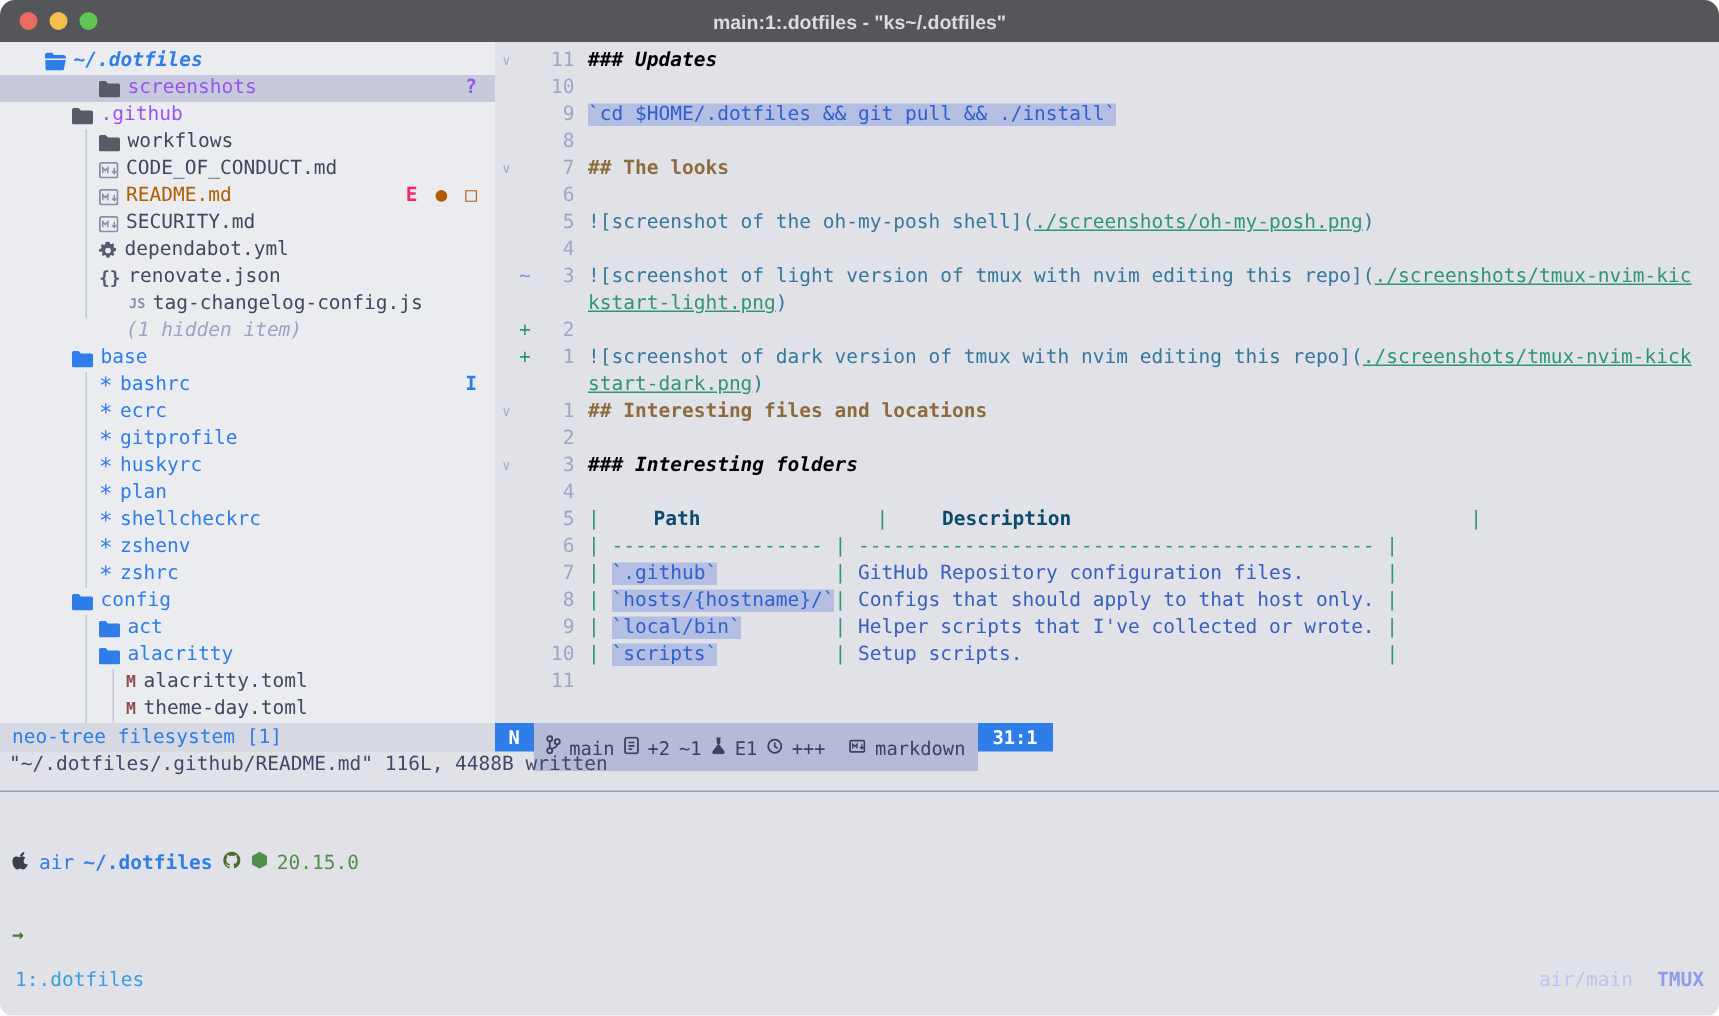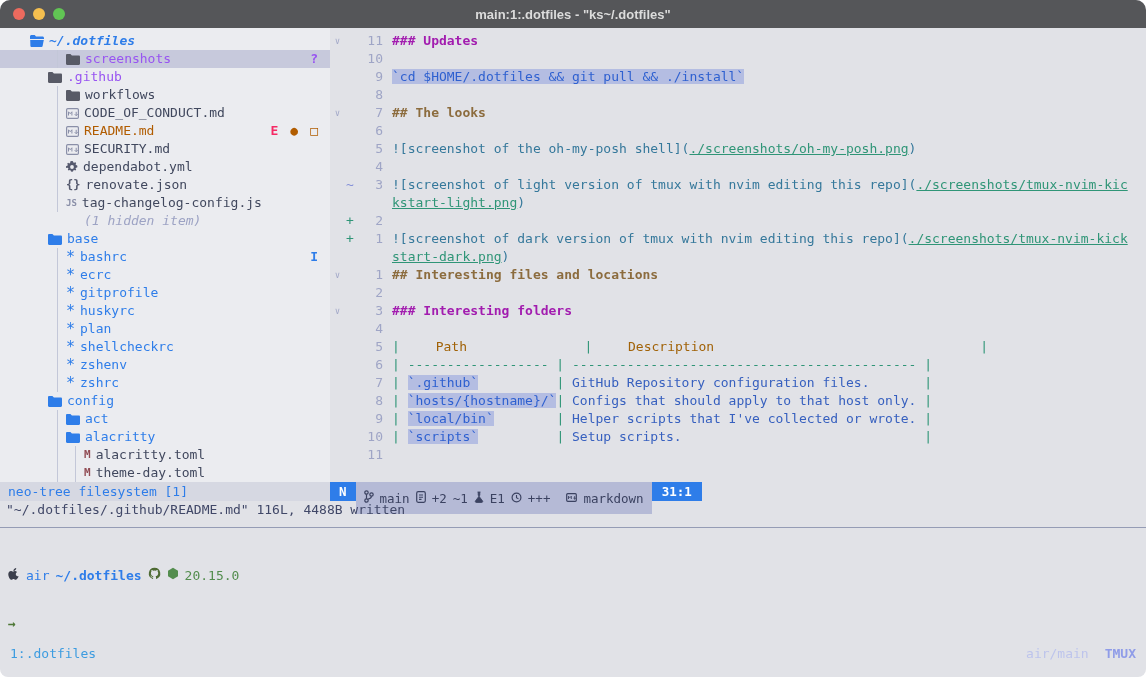--- a/index.html
+++ b/index.html
@@ -37,26 +37,26 @@
   .eline.cur .etext{background:#c5c8da;}
   .fold{width:13px;text-align:center;color:#a3a9c9;font-size:9px;}
   .sign{width:12px;text-align:center;}
   .sign.add{color:#2f9577;}
   .sign.chg{color:#8490d8;}
   .num{width:27px;text-align:right;color:#9fa5c6;margin-right:9px;}
   .curnum{color:#b15c00;font-weight:bold;}
   .etext{flex:1 1 auto;}
   .cursor{display:inline-block;width:8px;height:15px;background:#2760c8;vertical-align:-2px;}
   .h2{color:#8c6c3e;font-weight:bold;}
-  .h3{color:#a21caf;font-weight:bold;}
+  .h3{color:#000000;font-weight:bold;font-style:italic;}
   .txt{color:#35789b;}
   .url{color:#2f9577;text-decoration:underline;}
   .punct{color:#2f9577;}
   .code{color:#2e60d0;background:#b4bde2;}
-  .th{color:#a16207;font-weight:normal;padding-left:28px;}
+  .th{color:#0c4a6e;font-weight:bold;padding-left:28px;}
   .td{color:#3760bf;}
   .plain{color:#3760bf;}
   
   #statusrow{position:absolute;left:0;top:482px;width:100%;height:19px;display:flex;}
   #neotree-status{width:330px;background:#d6d8e2;color:#2e7de9;line-height:19px;padding-left:8px;box-sizing:border-box;}
   #lualine{flex:1;display:flex;height:19px;line-height:19px;font-size:12.5px;}
   .seg{display:flex;align-items:center;gap:6px;padding:16px 8px;white-space:pre;}
   #seg-mode{background:#2e7de9;color:#ffffff;font-weight:bold;padding:0 9px;}
   #seg-git{background:#b5bad6;color:#3b4261;}
   #seg-file{background:#c6c9df;color:#5a628c;flex:1;}
@@ -115,21 +115,21 @@
           </svg></span><span class="slab orange">README.md</span><span class="spacer"></span><span class="badge" style="color:#f52a65">E</span><span class="badge" style="color:#b15c00">●</span><span class="badge" style="color:#b15c00">□</span></div>
       <div class="srow"><i class="guide" style="left:57px"></i><span class="sic" style="padding-left:66px"><svg width="13" height="11" viewBox="0 0 13 11">
             <rect x="0.6" y="0.6" width="11.8" height="9.8" rx="1.2" fill="none" stroke="#8a8fa8" stroke-width="1.2"></rect>
             <path d="M2.5 7.5V3.8l1.7 1.9 1.7-1.9v3.7M10.2 3.8v3.7M8.7 6.2l1.5 1.5 1.5-1.5" fill="none" stroke="#8a8fa8" stroke-width="1"></path>
           </svg></span><span class="slab dark">SECURITY.md</span></div>
       <div class="srow"><i class="guide" style="left:57px"></i><span class="sic" style="padding-left:66px"><svg width="12" height="12" viewBox="0 0 12 12">
             <path fill="#565a6e" d="M6 0l1 .2.3 1.2.9.4 1.1-.6.9.9-.6 1.1.4.9 1.2.3.2 1-.2 1-1.2.3-.4.9.6 1.1-.9.9-1.1-.6-.9.4-.3 1.2-1 .2-1-.2-.3-1.2-.9-.4-1.1.6-.9-.9.6-1.1-.4-.9L.2 7 0 6l.2-1 1.2-.3.4-.9-.6-1.1.9-.9 1.1.6.9-.4L4.4.2z"></path>
             <circle cx="6" cy="6" r="1.9" fill="#ebecf0"></circle>
           </svg></span><span class="slab dark">dependabot.yml</span></div>
       <div class="srow"><i class="guide" style="left:57px"></i><span class="sic" style="padding-left:66px"><span style="color:#565a6e;font-size:12px;font-weight:bold">{}</span></span><span class="slab dark">renovate.json</span></div>
-      <div class="srow"><i class="guide" style="left:57px"></i><span class="sic" style="padding-left:66px"><span style="color:#8a8fa8;font-size:9px;font-weight:bold">JS</span></span><span class="slab dark">tag-changelog-config.js</span></div>
+      <div class="srow"><i class="guide" style="left:57px"></i><span class="sic" style="padding-left:86px"><span style="color:#8a8fa8;font-size:9px;font-weight:bold">JS</span></span><span class="slab dark">tag-changelog-config.js</span></div>
       <div class="srow"><span class="sic" style="padding-left:66px"><span style="width:13px;display:inline-block"></span></span><span class="slab muted">(1 hidden item)</span></div>
       <div class="srow"><span class="sic" style="padding-left:48px"><svg width="14" height="11" viewBox="0 0 14 11">
             <path fill="#2e7de9" d="M0 1.2C0 .5.5 0 1.2 0h3.2l1.5 1.6h6.9c.7 0 1.2.5 1.2 1.2v7c0 .7-.5 1.2-1.2 1.2H1.2C.5 11 0 10.5 0 9.8z"></path>
           </svg></span><span class="slab blue">base</span></div>
       <div class="srow"><i class="guide" style="left:57px"></i><span class="sic" style="padding-left:66px"><span style="color:#2e7de9;font-size:15px;line-height:11px">*</span></span><span class="slab blue">bashrc</span><span class="spacer"></span><span class="badge" style="color:#2e7de9">I</span></div>
       <div class="srow"><i class="guide" style="left:57px"></i><span class="sic" style="padding-left:66px"><span style="color:#2e7de9;font-size:15px;line-height:11px">*</span></span><span class="slab blue">ecrc</span></div>
       <div class="srow"><i class="guide" style="left:57px"></i><span class="sic" style="padding-left:66px"><span style="color:#2e7de9;font-size:15px;line-height:11px">*</span></span><span class="slab blue">gitprofile</span></div>
       <div class="srow"><i class="guide" style="left:57px"></i><span class="sic" style="padding-left:66px"><span style="color:#2e7de9;font-size:15px;line-height:11px">*</span></span><span class="slab blue">huskyrc</span></div>
       <div class="srow"><i class="guide" style="left:57px"></i><span class="sic" style="padding-left:66px"><span style="color:#2e7de9;font-size:15px;line-height:11px">*</span></span><span class="slab blue">plan</span></div>
       <div class="srow"><i class="guide" style="left:57px"></i><span class="sic" style="padding-left:66px"><span style="color:#2e7de9;font-size:15px;line-height:11px">*</span></span><span class="slab blue">shellcheckrc</span></div>

